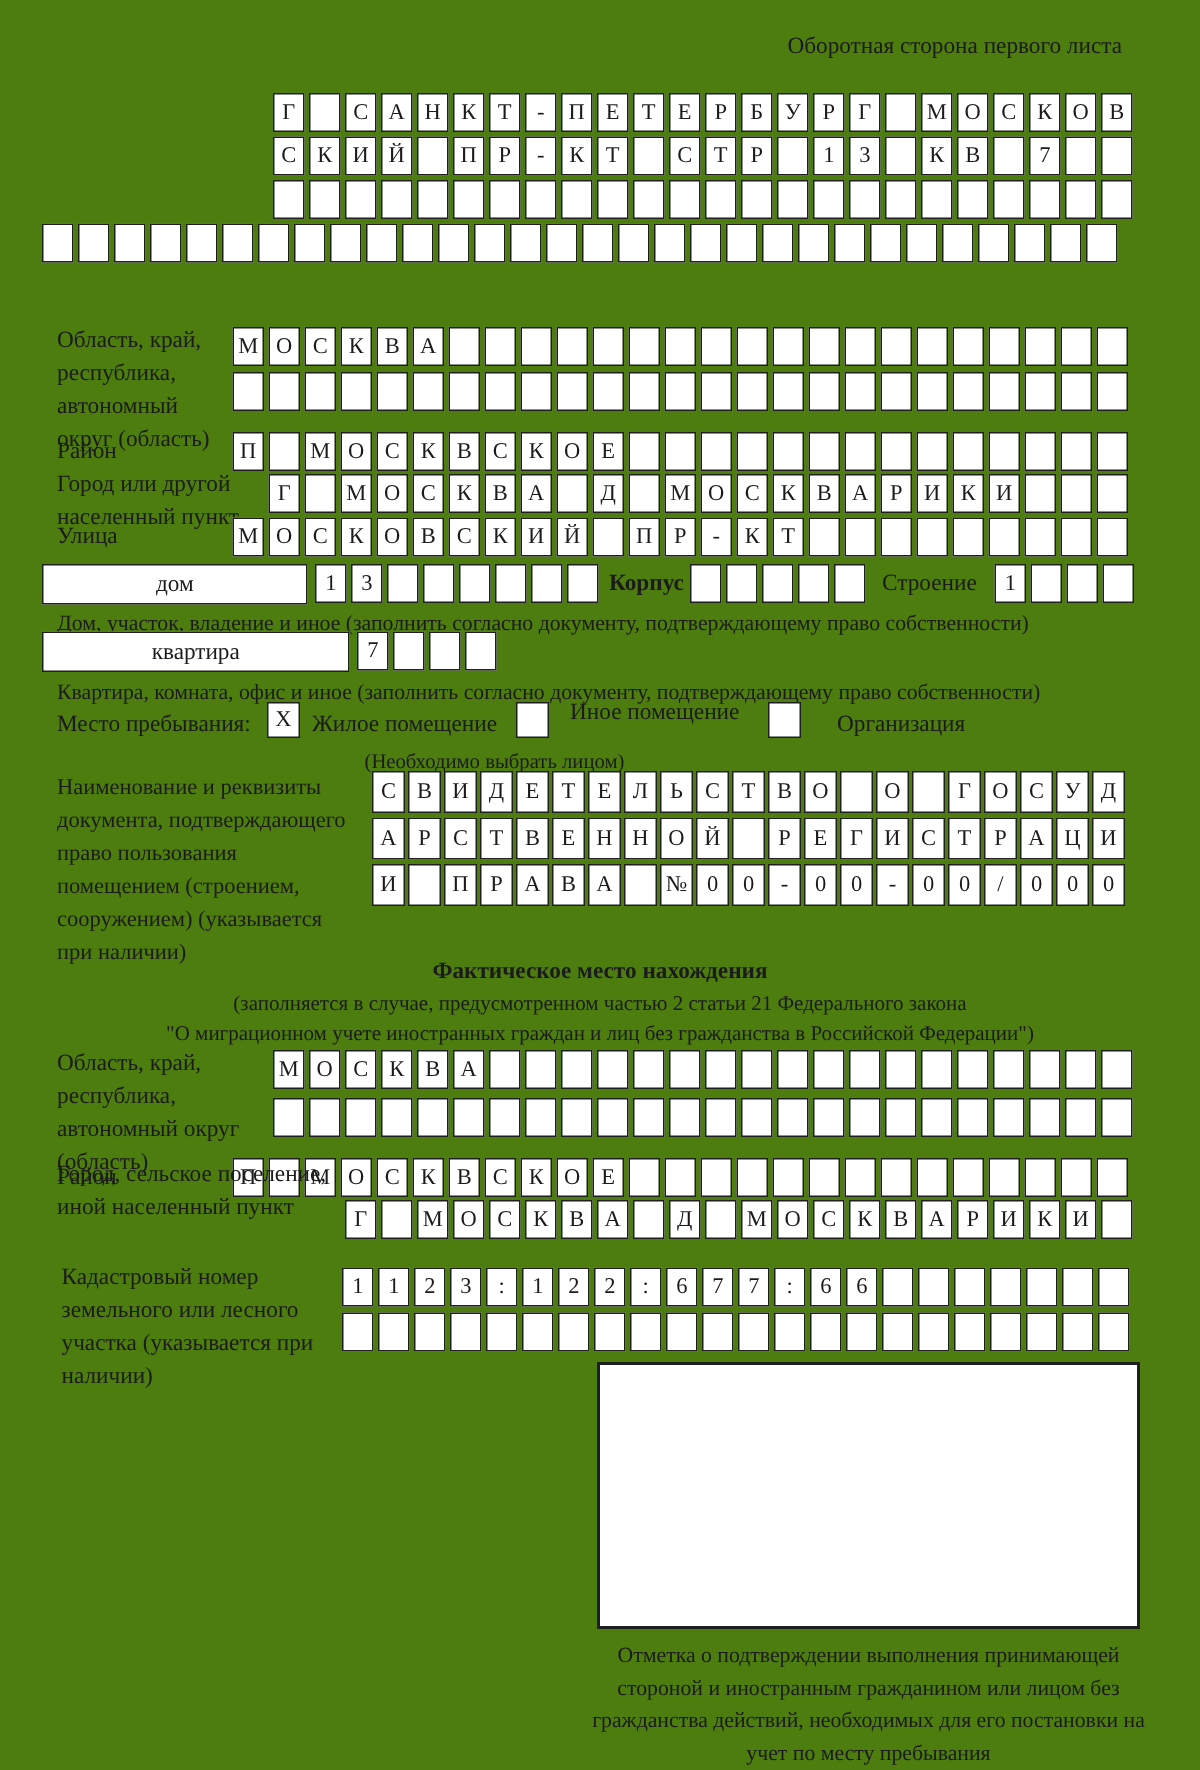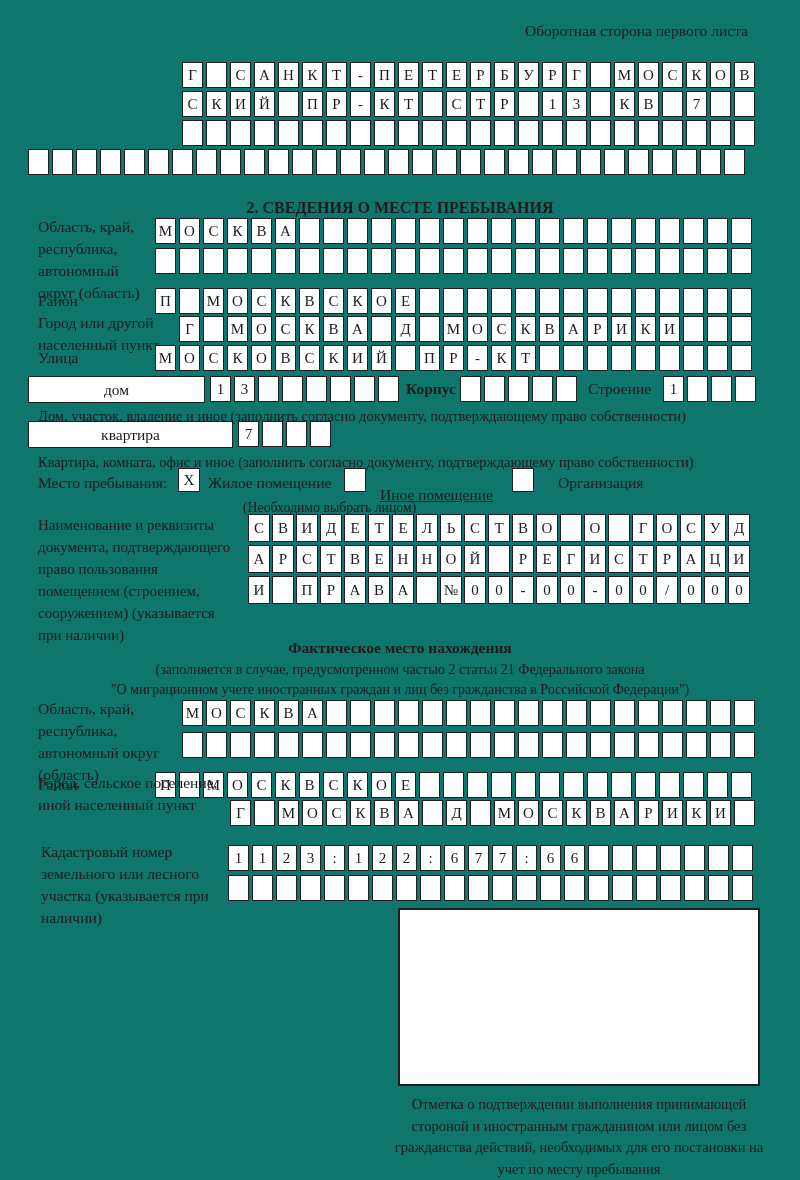--- a/index.html
+++ b/index.html
@@ -1,17 +1,17 @@
 <!DOCTYPE html>
 <html><head>
 <meta charset="utf-8">
 <style>
   html,body{margin:0;padding:0;background:#ffffff;}
   .page{
-    position:relative;width:800px;height:1180px;background:#0f766e;
+    position:relative;width:800px;height:1180px;background:#4d7c0f;
     font-family:"Liberation Serif","DejaVu Serif",serif;color:#1b1b1b;overflow:hidden;
   }
   .abs{position:absolute;}
   .label{position:absolute;font-size:15.5px;line-height:22px;}
   .caption{position:absolute;font-size:14px;line-height:20px;}
   .center{left:0;width:800px;text-align:center;}
   .bold{font-weight:bold;}
   .cellrow{position:absolute;display:flex;gap:3px;}
   .cell{
     flex:0 0 21px;width:21px;height:26px;border:1.6px solid #1f1f1f;box-sizing:border-box;
@@ -140,21 +140,20 @@
       <span class="cell"></span>
       <span class="cell"></span>
       <span class="cell"></span>
       <span class="cell"></span>
       <span class="cell"></span>
       <span class="cell"></span>
       <span class="cell"></span>
       <span class="cell"></span>
     </div>
 
-  <div class="caption center bold" style="top:198px;font-size:16px;">2. СВЕДЕНИЯ О МЕСТЕ ПРЕБЫВАНИЯ</div>
 
   <div class="label" style="left:38px;top:216px;width:112px;">Область, край, республика, автономный округ (область)</div>
   <div class="cellrow" style="left:155px;top:218px;">
       <span class="cell">М</span>
       <span class="cell">О</span>
       <span class="cell">С</span>
       <span class="cell">К</span>
       <span class="cell">В</span>
       <span class="cell">А</span>
       <span class="cell"></span>
@@ -325,21 +324,21 @@
       <span class="cell"></span>
       <span class="cell"></span>
       <span class="cell"></span>
     </div>
   <div class="caption" style="left:38px;top:452px;font-size:14.5px;">Квартира, комната, офис и иное (заполнить согласно документу, подтверждающему право собственности)</div>
 
   <div class="label" style="left:38px;top:472px;">Место пребывания:</div>
   <div class="checkbox" style="left:178px;top:468px;">X</div>
   <div class="label" style="left:208px;top:472px;">Жилое помещение</div>
   <div class="checkbox" style="left:344px;top:468px;"></div>
-  <div class="label" style="left:380px;top:484px;text-decoration:underline;">Иное помещение</div>
+  <div class="label" style="left:380px;top:464px;">Иное помещение</div>
   <div class="checkbox" style="left:512px;top:468px;"></div>
   <div class="label" style="left:558px;top:472px;">Организация</div>
   <div class="caption" style="left:243px;top:498px;font-size:13.8px;">(Необходимо выбрать лицом)</div>
 
   <div class="label" style="left:38px;top:514px;width:200px;font-size:15px;">Наименование и реквизиты документа, подтверждающего право пользования помещением (строением, сооружением) (указывается при наличии)</div>
   <div class="cellrow doc" style="left:248px;top:514px;">
       <span class="cell">С</span>
       <span class="cell">В</span>
       <span class="cell">И</span>
       <span class="cell">Д</span>

